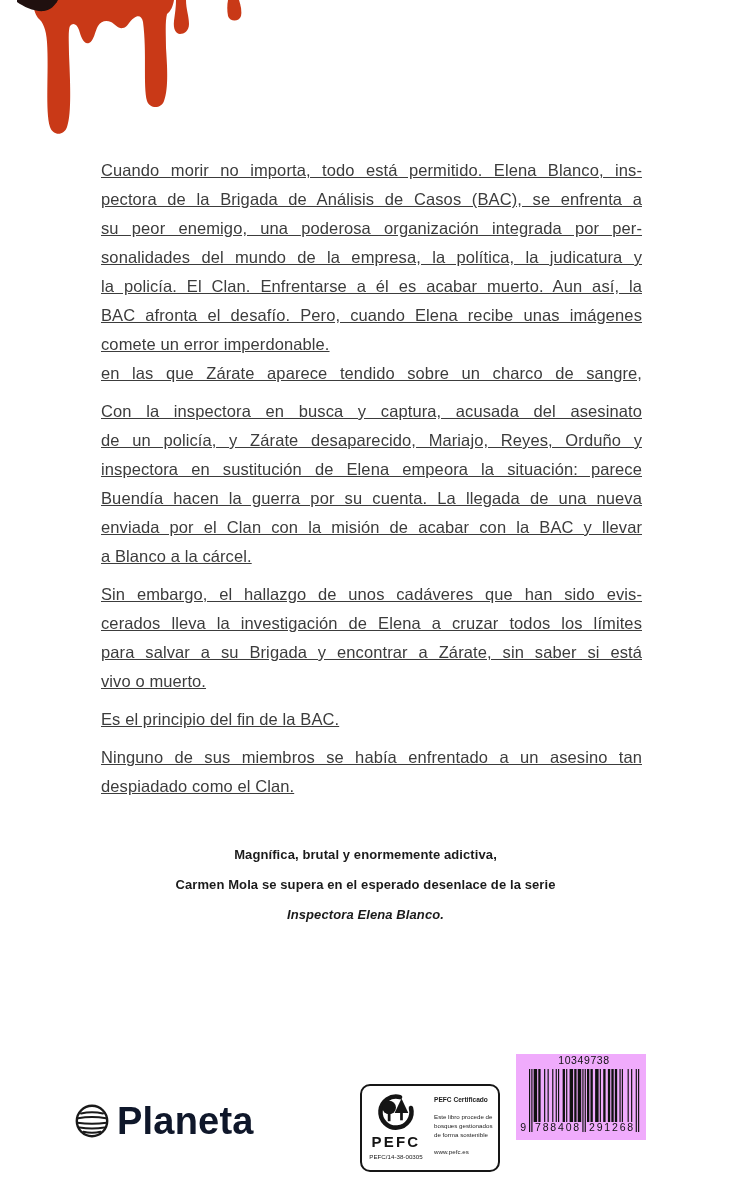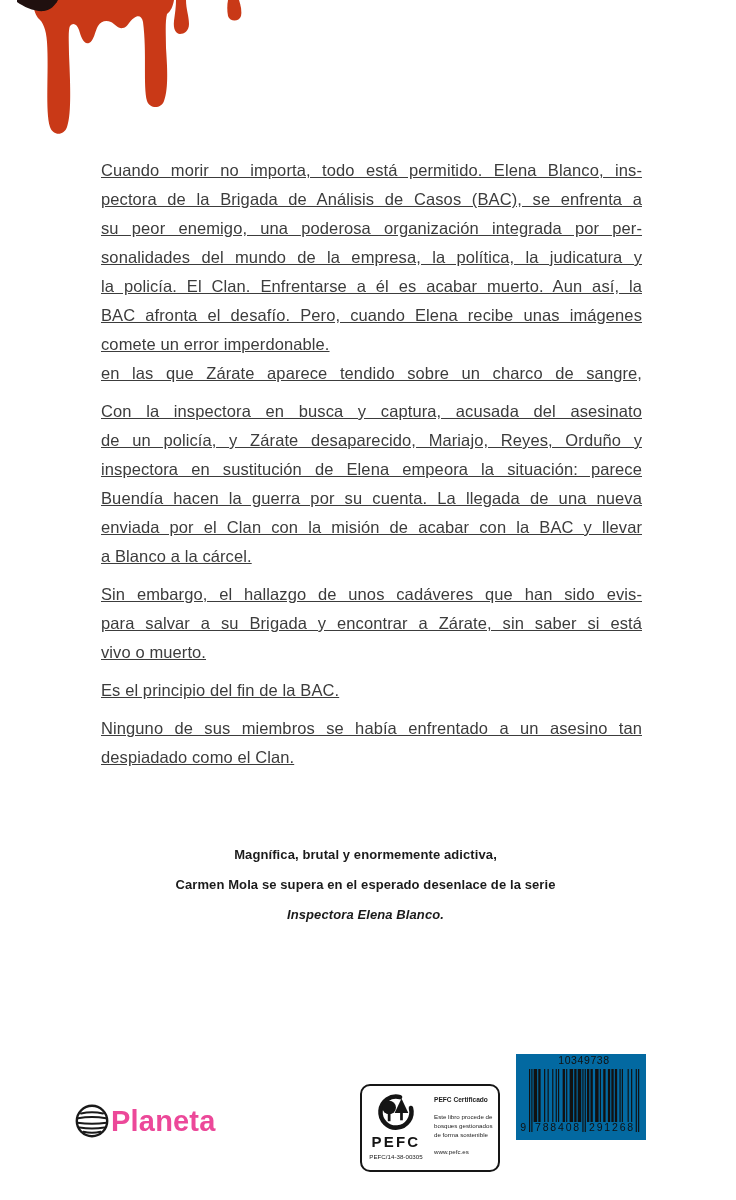--- a/index.html
+++ b/index.html
@@ -18,35 +18,35 @@
   .line{white-space:nowrap;overflow:visible;text-align:left;}
   .line.j{text-align:justify;text-align-last:justify;text-justify:inter-word;}
   
   .quote{
     position:absolute;left:89px;top:840px;width:553px;text-align:center;
     font-size:13px;line-height:30px;font-weight:700;color:#1b1b1b;letter-spacing:.1px;
   }
   .quote .it{font-style:italic;}
   
   .publisher{position:absolute;left:74px;top:1102px;display:flex;align-items:center;height:38px;}
-  .publisher .wordmark{font-size:29px;font-weight:600;color:#ec4899;margin-left:1px;letter-spacing:.2px;}
+  .publisher .wordmark{font-size:38px;font-weight:600;color:#0f172a;margin-left:7px;letter-spacing:.2px;}
   
   .pefc{
     position:absolute;left:360px;top:1056px;width:140px;height:88px;
     border:2.6px solid #161616;border-radius:10px;box-sizing:border-box;background:#fff;color:#1c1c1c;margin-top:28px;
   }
   .pefc .logo{position:absolute;left:9px;top:6px;width:50px;height:42px;}
   .pefc .mark{position:absolute;left:4px;top:47px;width:60px;text-align:center;font-weight:700;font-size:15px;letter-spacing:2.2px;color:#141414;}
   .pefc .code{position:absolute;left:0px;top:67px;width:68px;text-align:center;font-size:6.2px;color:#222;}
   .pefc .rcol{position:absolute;left:72px;top:10px;width:60px;}
   .pefc .rtitle{font-size:6.6px;font-weight:700;margin-bottom:9px;}
   .pefc .rline{font-size:6.2px;line-height:9px;color:#222;}
   .pefc .rurl{font-size:6.2px;margin-top:9px;color:#222;}
   
-  .barcode{position:absolute;left:516px;top:1054px;width:130px;height:86px;background:#0369a1;color:#111;}
+  .barcode{position:absolute;left:516px;top:1054px;width:130px;height:86px;background:#f0abfc;color:#111;}
   .barcode .topnum{position:absolute;left:13px;top:0;width:110px;text-align:center;font-size:10.5px;letter-spacing:.6px;}
   .barcode svg{position:absolute;left:13px;top:15px;}
   .barcode .digits{position:absolute;top:67px;font-size:10.5px;}
   .barcode .d-prefix{left:0;width:10px;text-align:right;}
   .barcode .d-g1{left:17px;width:50px;text-align:center;letter-spacing:1.8px;}
   .barcode .d-g2{left:71px;width:50px;text-align:center;letter-spacing:1.8px;}
 </style>
 </head>
 <body>
 
@@ -73,20 +73,21 @@
       <div class="para">
         <div class="line j">Con la inspectora en busca y captura, acusada del asesinato</div>
         <div class="line j">de un policía, y Zárate desaparecido, Mariajo, Reyes, Orduño y</div>
         <div class="line j">inspectora en sustitución de Elena empeora la situación: parece</div>
         <div class="line j">Buendía hacen la guerra por su cuenta. La llegada de una nueva</div>
         <div class="line j">enviada por el Clan con la misión de acabar con la BAC y llevar</div>
         <div class="line">a Blanco a la cárcel.</div>
       </div>
       <div class="para">
         <div class="line j">Sin embargo, el hallazgo de unos cadáveres que han sido evis-</div>
+        <div class="line j">cerados lleva la investigación de Elena a cruzar todos los límites</div>
         <div class="line j">para salvar a su Brigada y encontrar a Zárate, sin saber si está</div>
         <div class="line">vivo o muerto.</div>
       </div>
       <div class="para">
         <div class="line">Es el principio del fin de la BAC.</div>
       </div>
       <div class="para">
         <div class="line j">Ninguno de sus miembros se había enfrentado a un asesino tan</div>
         <div class="line">despiadado como el Clan.</div>
       </div>

